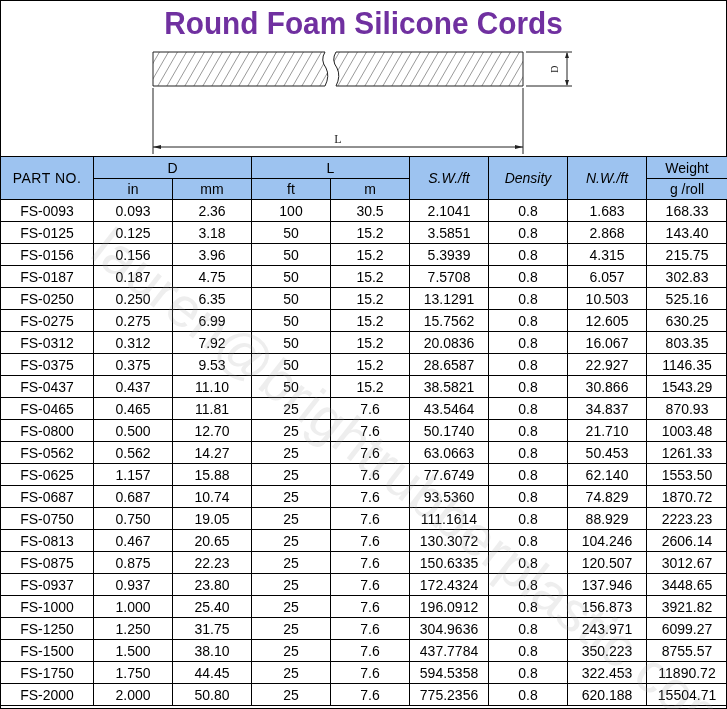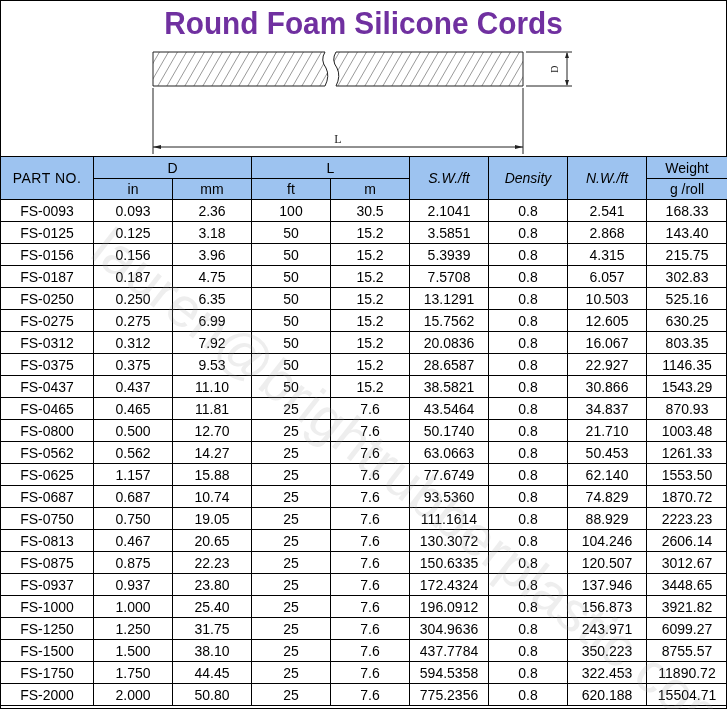--- a/index.html
+++ b/index.html
@@ -94,21 +94,21 @@
   </thead>
   <tbody id="spec-body">
       <tr>
         <td>FS-0093</td>
         <td>0.093</td>
         <td>2.36</td>
         <td>100</td>
         <td>30.5</td>
         <td>2.1041</td>
         <td>0.8</td>
-        <td>2.541</td>
+        <td>1.683</td>
         <td>168.33</td>
       </tr>
       <tr>
         <td>FS-0125</td>
         <td>0.125</td>
         <td>3.18</td>
         <td>50</td>
         <td>15.2</td>
         <td>3.5851</td>
         <td>0.8</td>

